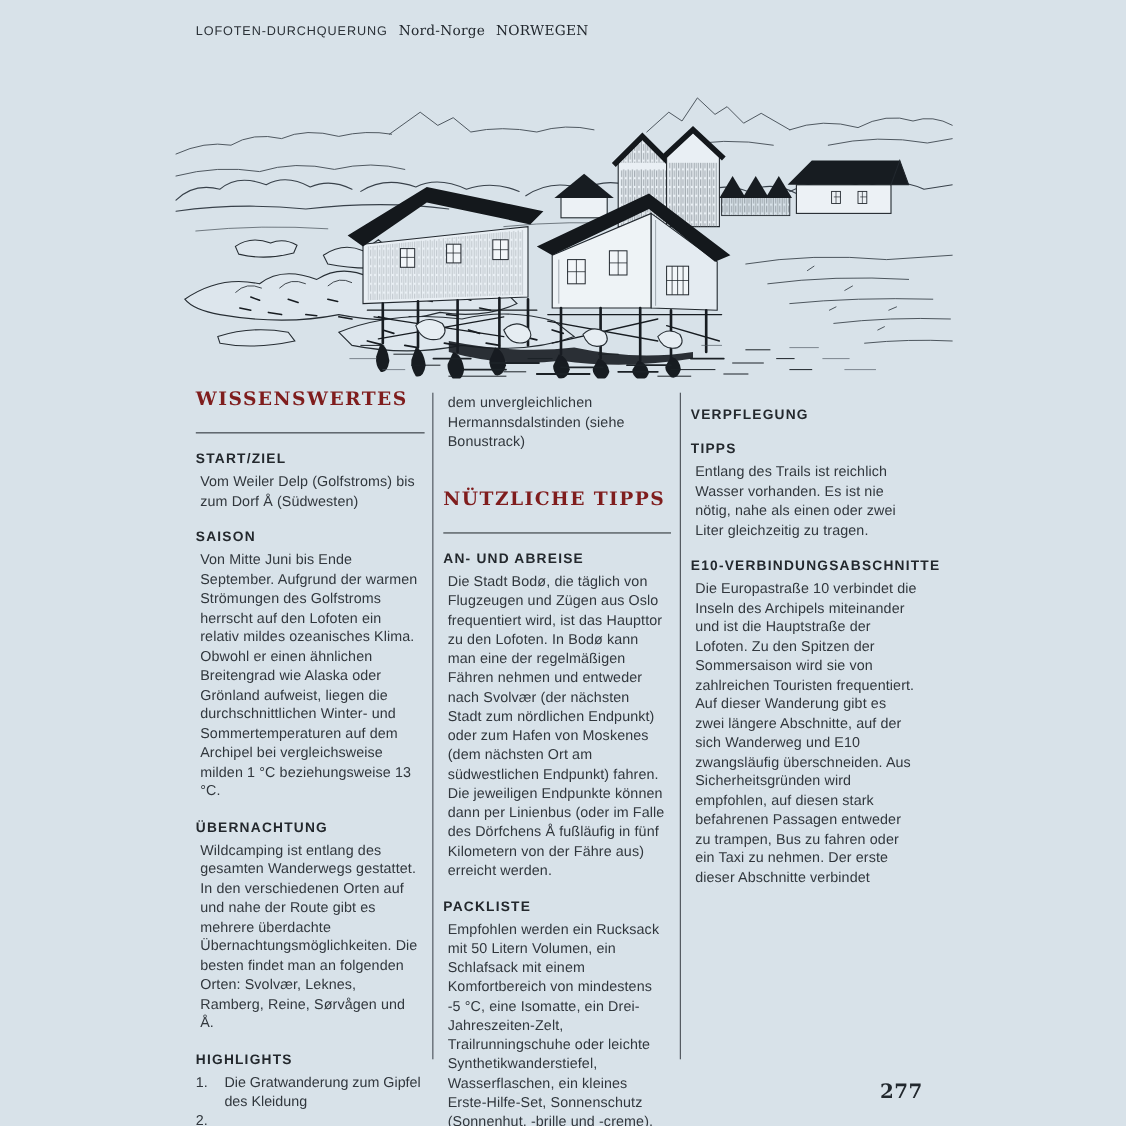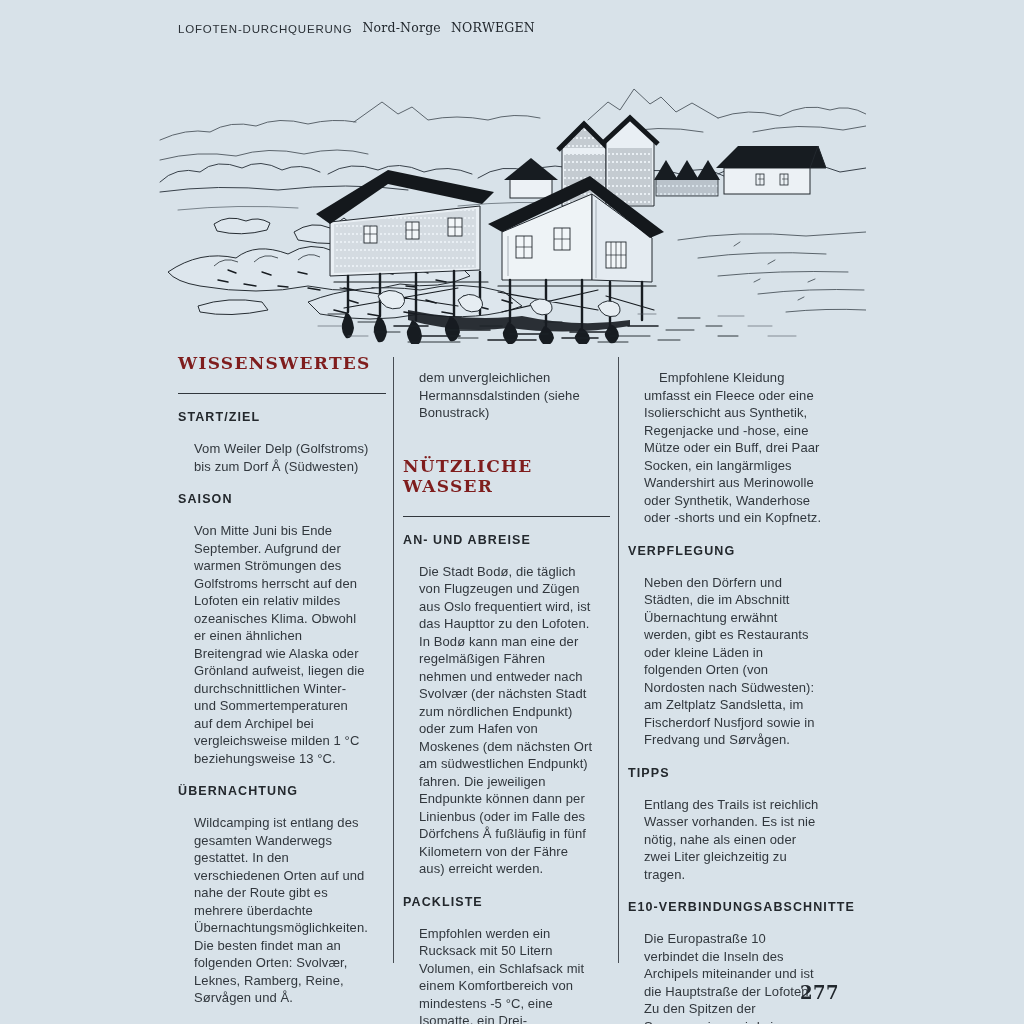--- a/index.html
+++ b/index.html
@@ -47,21 +47,21 @@
     font-size:17px;letter-spacing:1.3px;color:#7f1d1d;
     padding-bottom:20px;border-bottom:1.5px solid #31373d;
     margin:0 0 16px 0;
   }
   .subhead{
     font-size:12.5px;font-weight:bold;letter-spacing:1.1px;
     color:#23282d;margin:17px 0 5px 0;white-space:nowrap;
   }
   .subhead.first{margin-top:0;}
   p.body{
-    font-size:13px;line-height:17.5px;margin:16px;
+    font-size:13px;line-height:17.5px;margin:4px;
     letter-spacing:0.1px;color:#31373d;
   }
   .carryover{margin-left:26px;}
   .indent-first{text-indent:15px;}
   .tipps-title{margin-top:34px;}
 
   .hl-item{display:flex;font-size:13px;line-height:17.5px;color:#31373d;}
   .hl-num{flex:0 0 26px;}
   .hl-text{flex:1;}
 
@@ -273,34 +273,32 @@
         <span class="hl-num">3.</span>
         <span class="hl-text">Das einsame Moorgebiet im Herzen Vestvågøyas</span>
       </div>
 
     </div>
   </div>
 
   <div class="col col2">
     <p class="body carryover">dem unvergleichlichen Hermannsdalstinden (siehe Bonustrack)</p>
 
-    <div class="col-title tipps-title">NÜTZLICHE WASSER</div>
+    <div class="col-title tipps-title">NÜTZLICHE TIPPS</div>
 
     <div class="subhead first">AN- UND ABREISE</div>
     <p class="body">Die Stadt Bodø, die täglich von Flugzeugen und Zügen aus Oslo frequentiert wird, ist das Haupttor zu den Lofoten. In Bodø kann man eine der regelmäßigen Fähren nehmen und entweder nach Svolvær (der nächsten Stadt zum nördlichen Endpunkt) oder zum Hafen von Moskenes (dem nächsten Ort am südwestlichen Endpunkt) fahren. Die jeweiligen Endpunkte können dann per Linienbus (oder im Falle des Dörfchens Å fußläufig in fünf Kilometern von der Fähre aus) erreicht werden.</p>
 
     <div class="subhead">PACKLISTE</div>
     <p class="body">Empfohlen werden ein Rucksack mit 50 Litern Volumen, ein Schlafsack mit einem Komfortbereich von mindestens -5 °C, eine Isomatte, ein Drei-Jahreszeiten-Zelt, Trailrunningschuhe oder leichte Synthetikwanderstiefel, Wasserflaschen, ein kleines Erste-Hilfe-Set, Sonnenschutz (Sonnenhut, -brille und -creme), Karte und Kompass und/oder eine GPS-Navigationsapp, eine Stirnlampe, Hygieneartikel, eine Powerbank zum Laden elektronischer Geräte, Insektenschutzmittel und Wanderstöcke (optional).</p>
   </div>
 
   <div class="col col3">
-    <p class="body indent-first">Empfohlene Kleidung umfasst ein Fleece oder eine Isolierschicht aus Synthetik, Regenjacke und -hose, eine Mütze oder ein Buff, drei Paar Socken, ein langärmliges Wandershirt aus Merinowolle oder Synthetik, Wanderhose oder -shorts und ein Kopfnetz.</p>
 
     <div class="subhead">VERPFLEGUNG</div>
-    <p class="body">Neben den Dörfern und Städten, die im Abschnitt Übernachtung erwähnt werden, gibt es Restaurants oder kleine Läden in folgenden Orten (von Nordosten nach Südwesten): am Zeltplatz Sandsletta, im Fischerdorf Nusfjord sowie in Fredvang und Sørvågen.</p>
 
     <div class="subhead">TIPPS</div>
     <p class="body">Entlang des Trails ist reichlich Wasser vorhanden. Es ist nie nötig, nahe als einen oder zwei Liter gleichzeitig zu tragen.</p>
 
     <div class="subhead">E10-VERBINDUNGSABSCHNITTE</div>
     <p class="body">Die Europastraße 10 verbindet die Inseln des Archipels miteinander und ist die Hauptstraße der Lofoten. Zu den Spitzen der Sommersaison wird sie von zahlreichen Touristen frequentiert. Auf dieser Wanderung gibt es zwei längere Abschnitte, auf der sich Wanderweg und E10 zwangsläufig überschneiden. Aus Sicherheitsgründen wird empfohlen, auf diesen stark befahrenen Passagen entweder zu trampen, Bus zu fahren oder ein Taxi zu nehmen. Der erste dieser Abschnitte verbindet</p>
   </div>
 
   <div class="page-num">277</div>
 </div>

